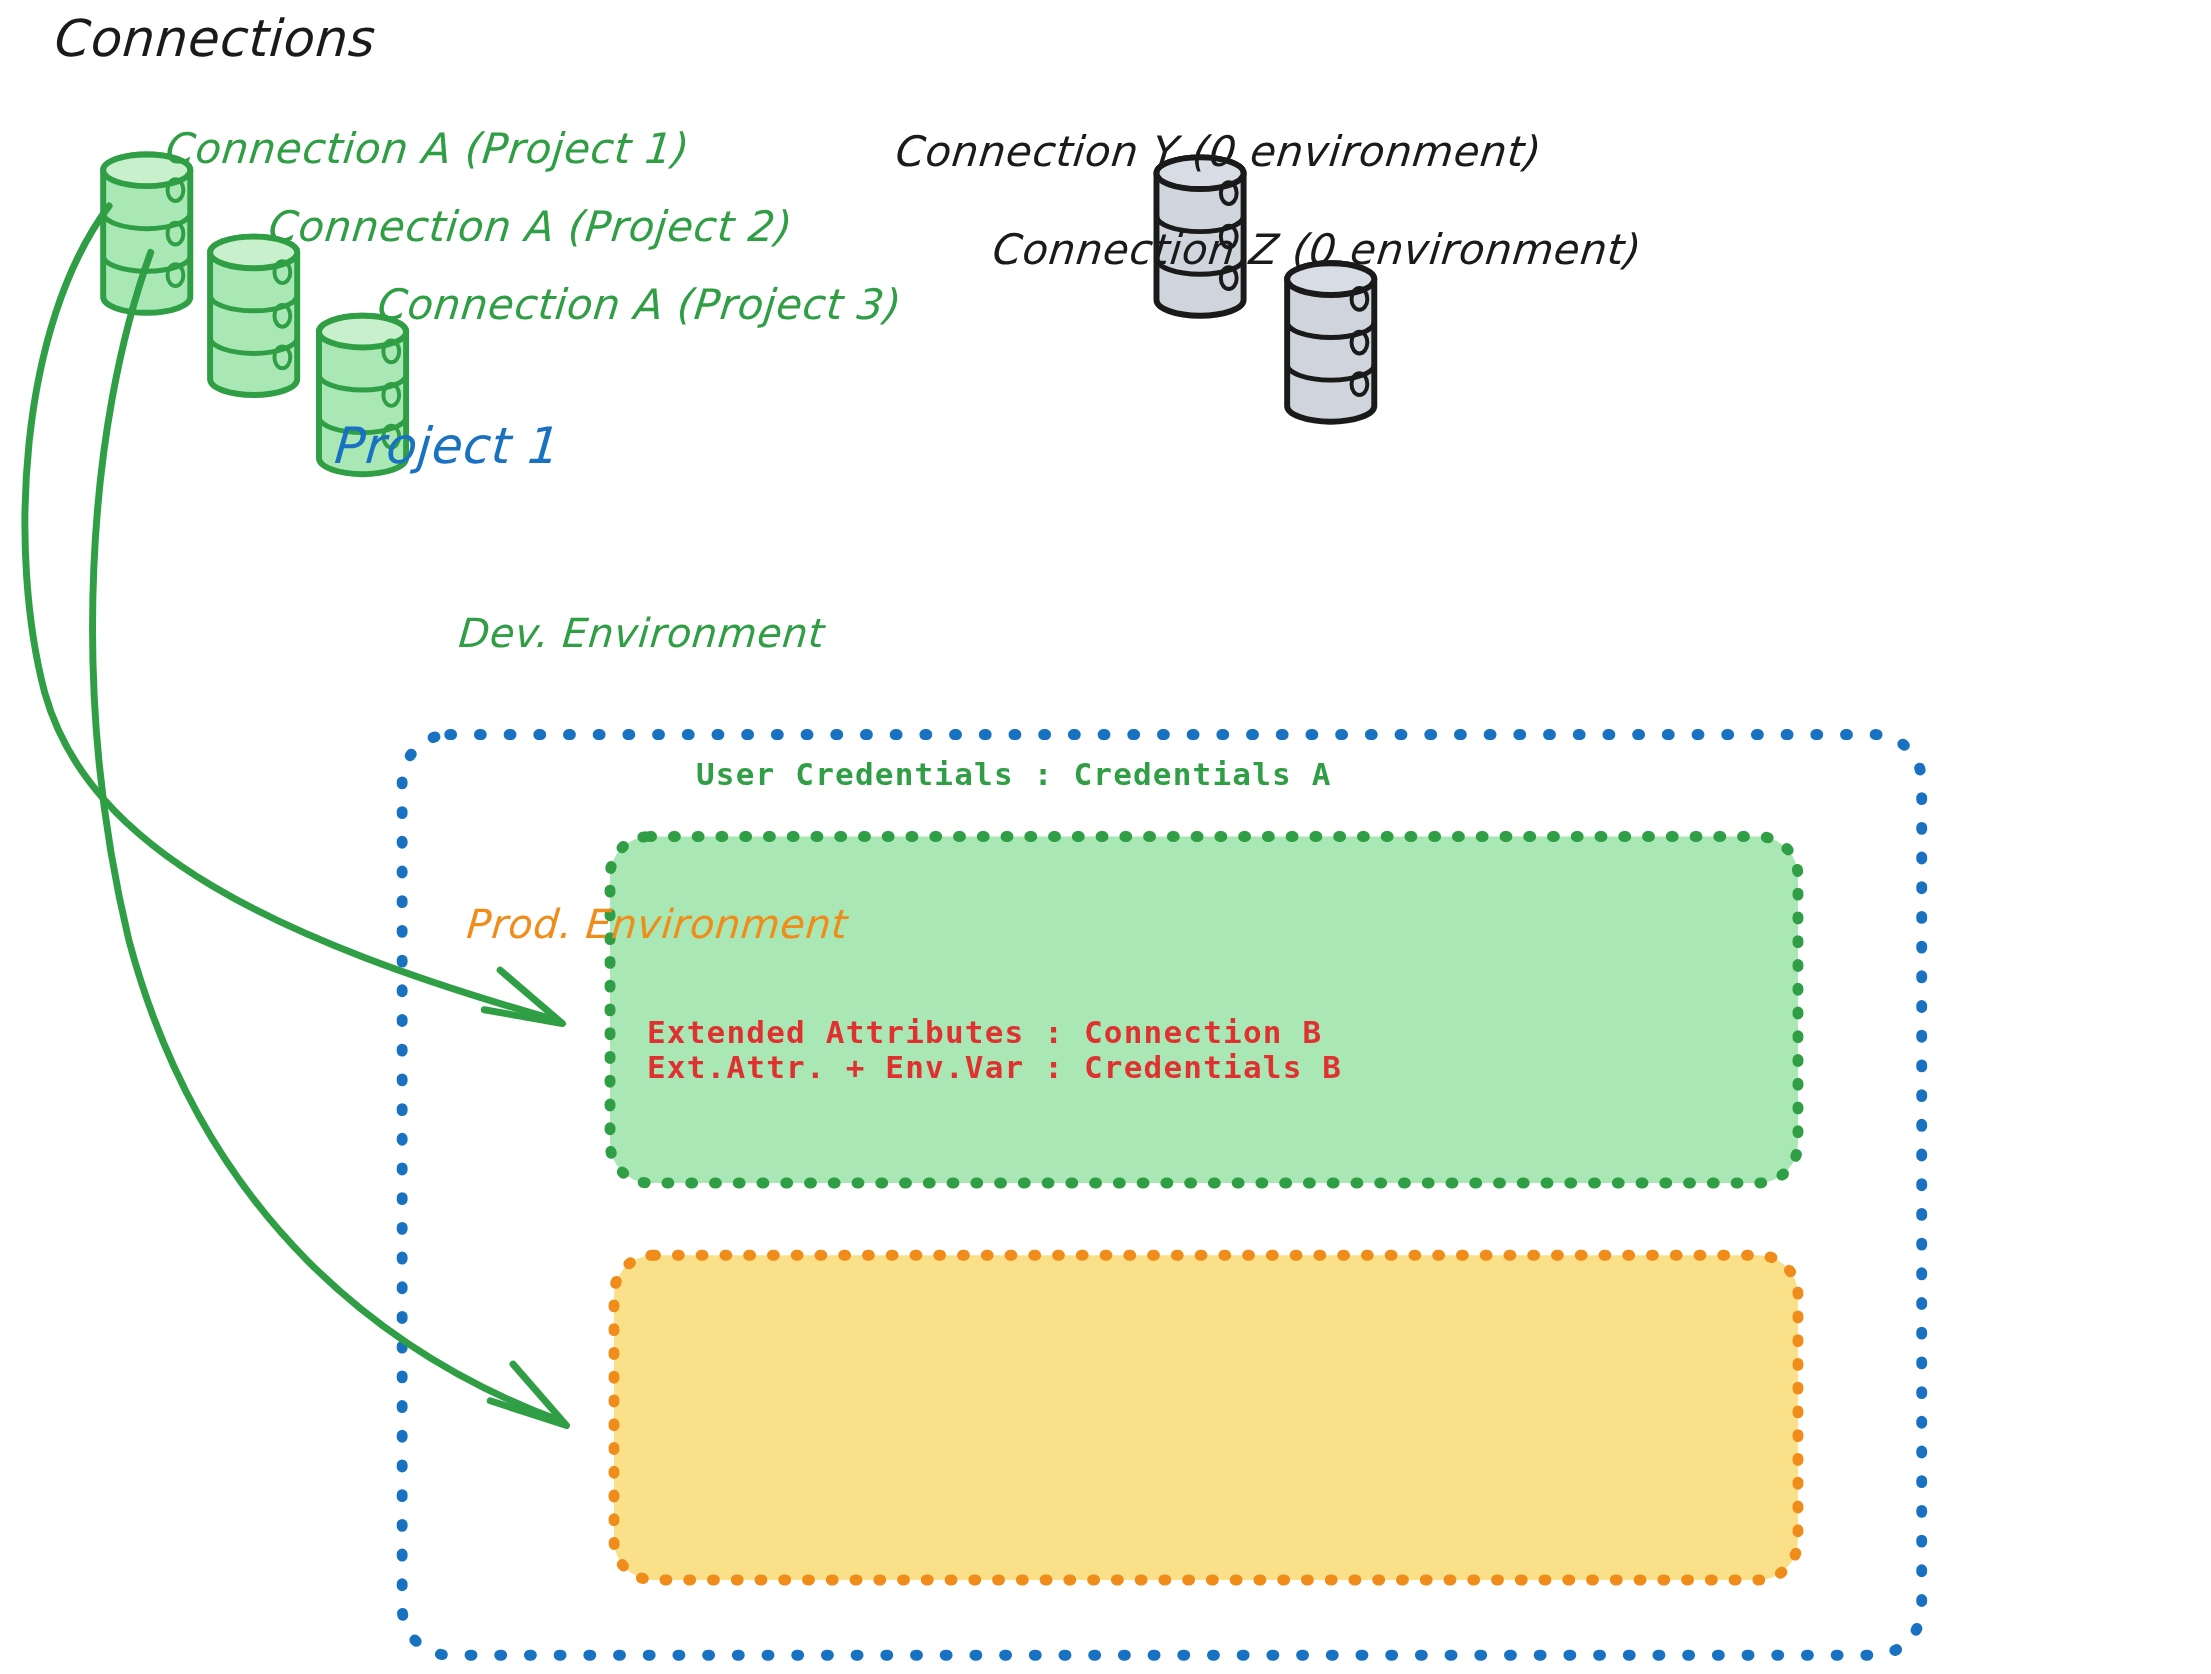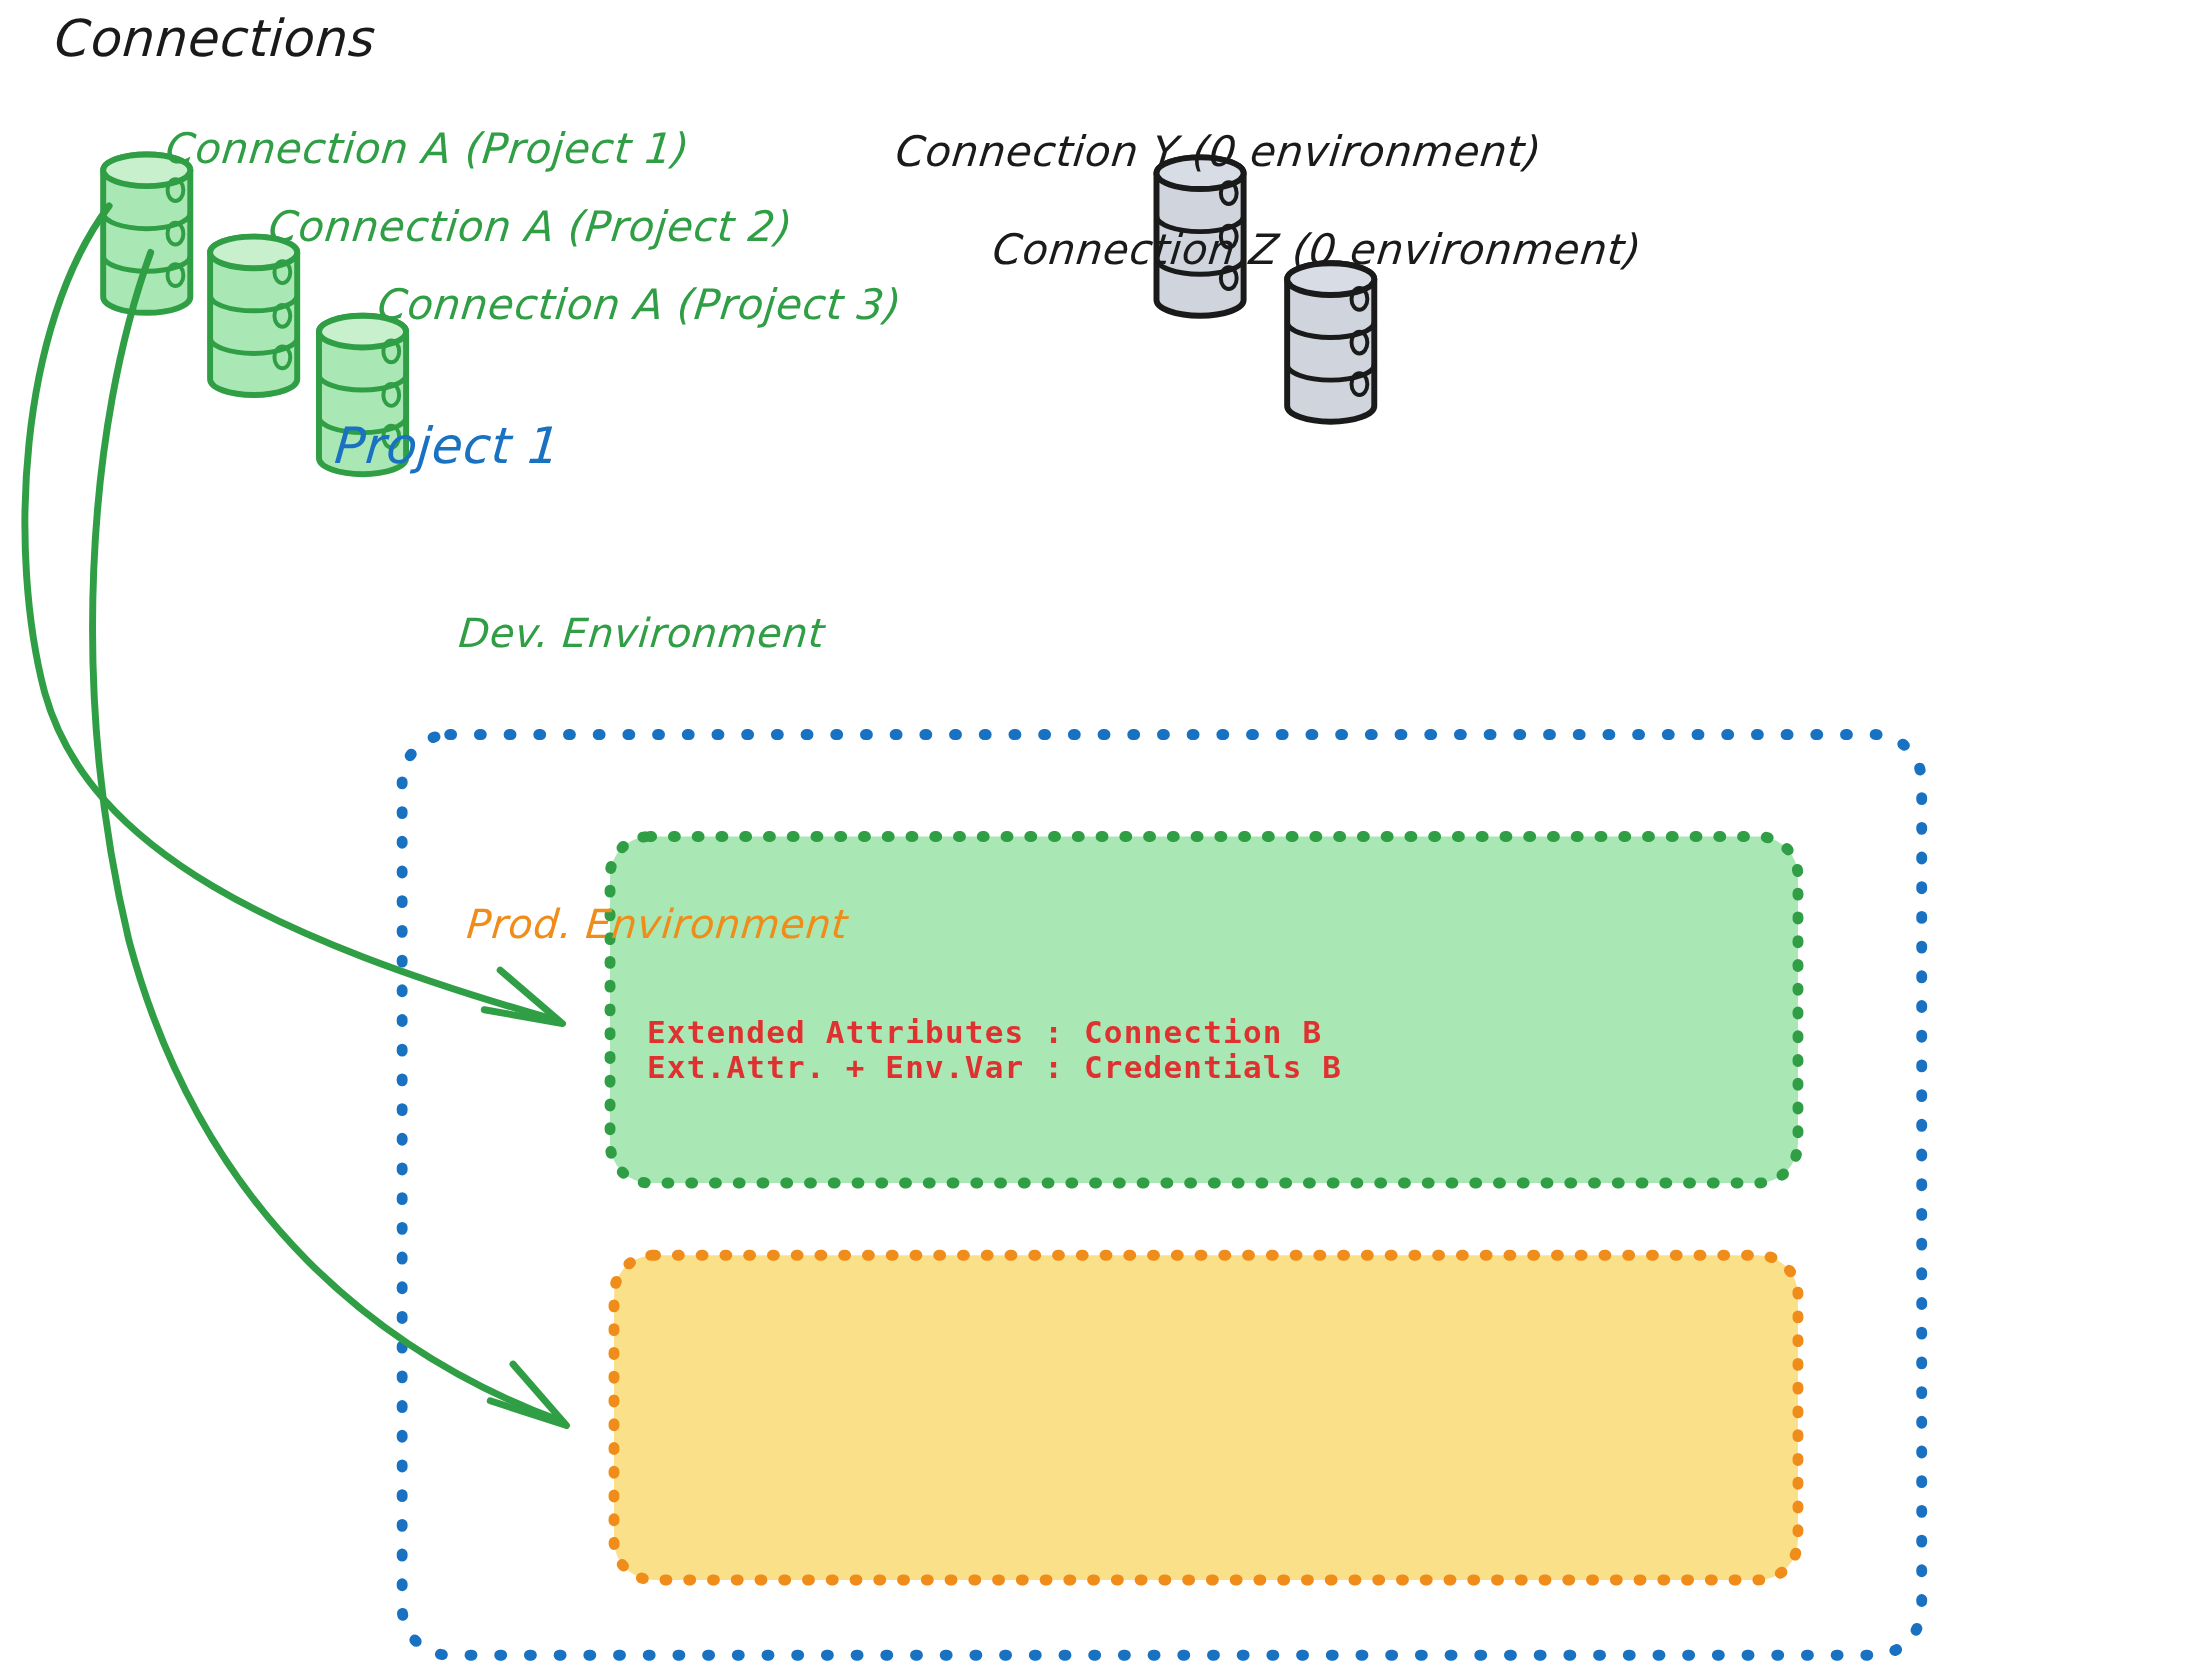--- a/index.html
+++ b/index.html
@@ -195,20 +195,21 @@
   <div class="lbl hand conn-label conn-green" id="conn-a3">Connection A (Project 3)</div>
 
   <div class="lbl hand conn-label conn-gray" id="conn-y">Connection Y (0 environment)</div>
 
   <div class="lbl hand conn-label conn-gray" id="conn-z">Connection Z (0 environment)</div>
 
   <div class="lbl hand" id="project-title">Project 1</div>
 
   <div class="lbl hand env-title" id="dev-title">Dev. Environment</div>
 
+  <div class="lbl mono code" id="dev-cred">User Credentials : Credentials A</div>
 
   <div class="lbl hand env-title" id="prod-title">Prod. Environment</div>
 
   <div class="lbl mono code" id="prod-line-1">Extended Attributes : Connection B</div>
 
   <div class="lbl mono code" id="prod-line-2">Ext.Attr. + Env.Var : Credentials B</div>
 
 </div>
 
 

